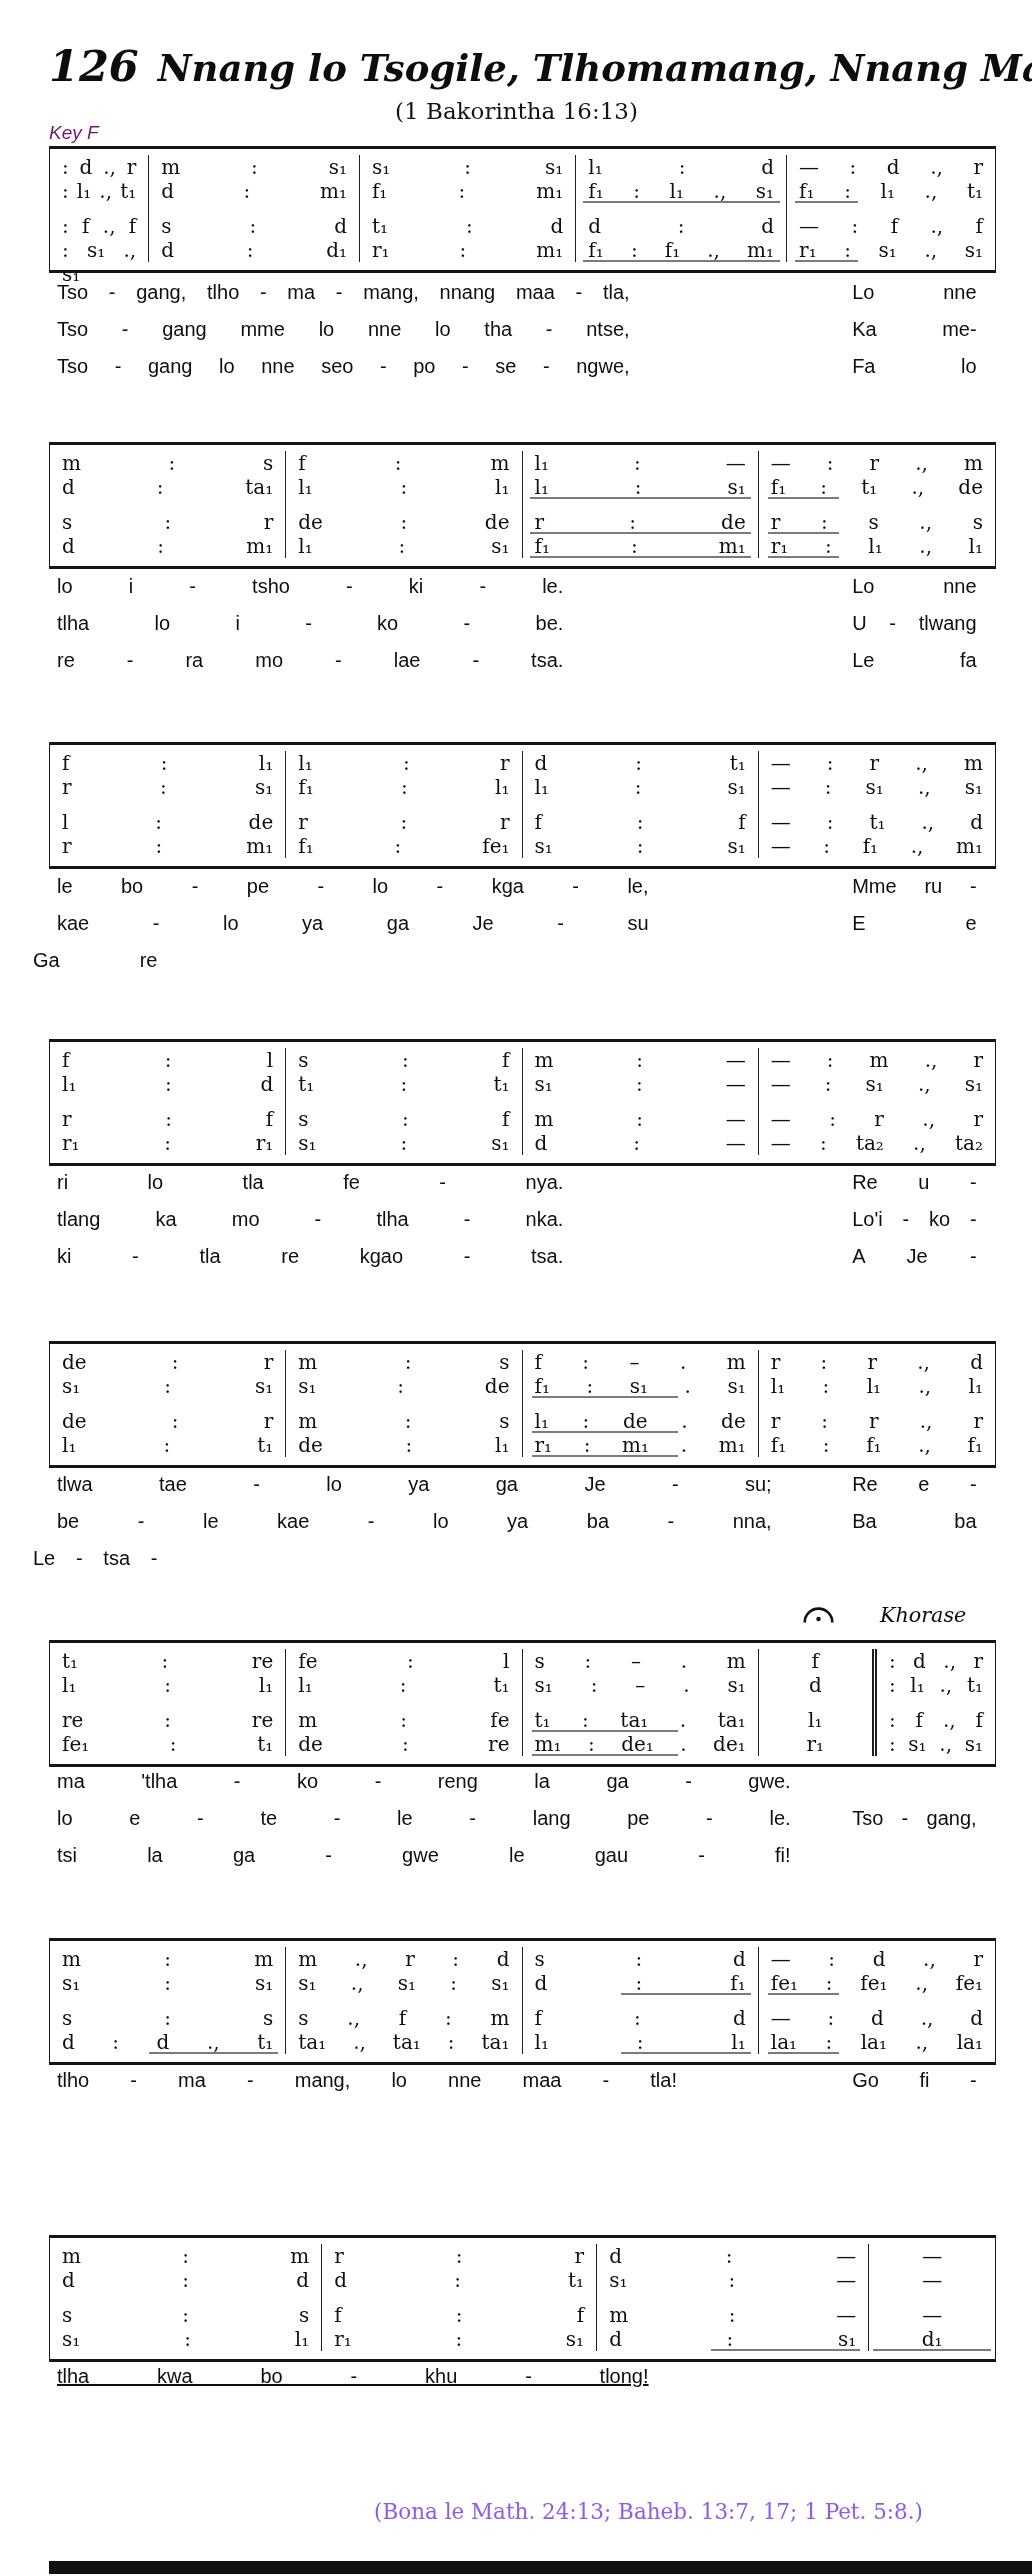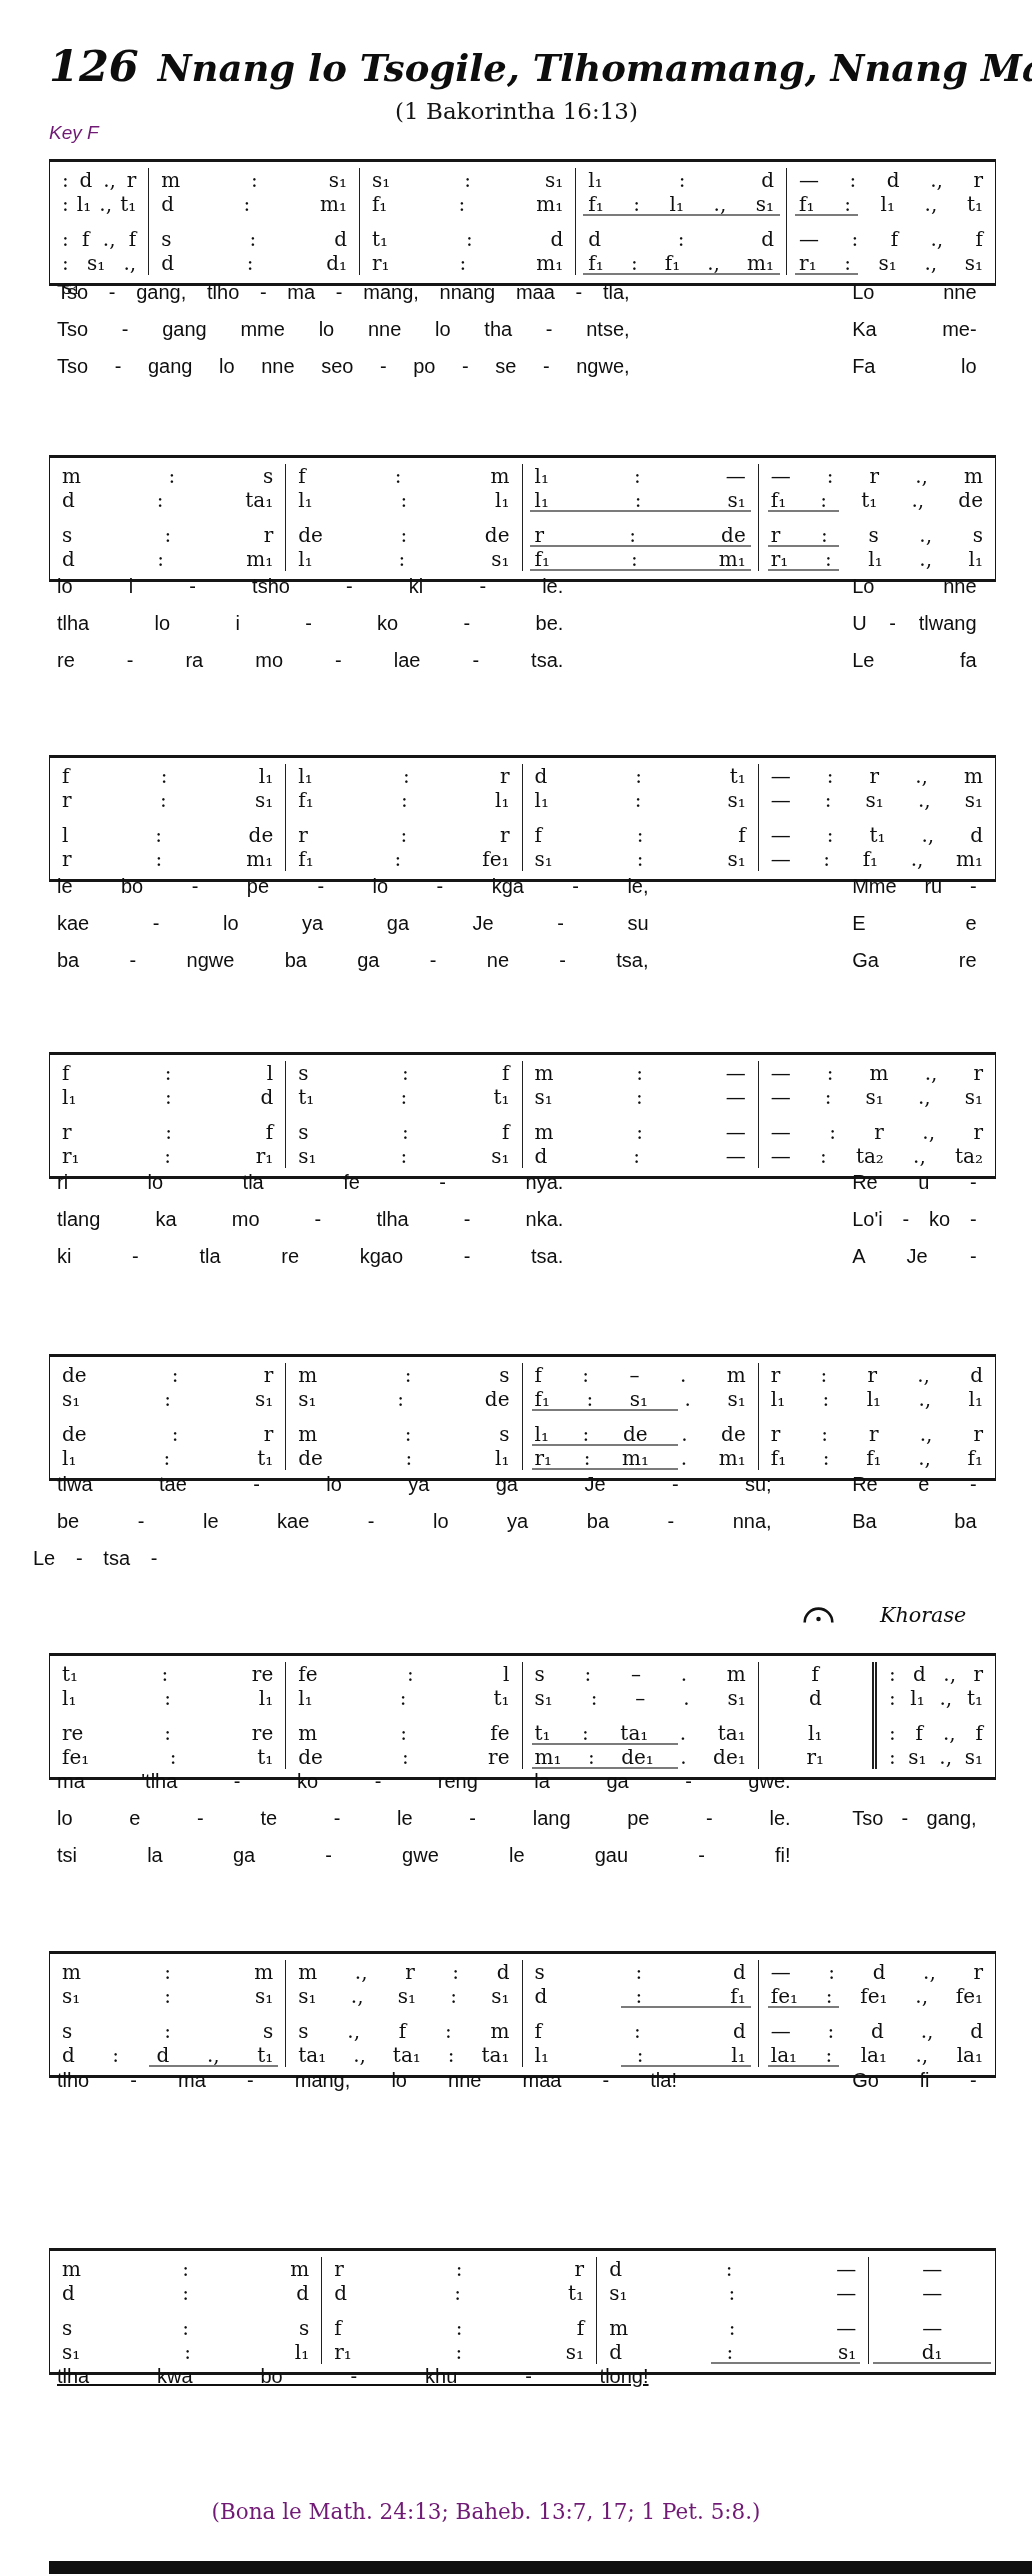--- a/index.html
+++ b/index.html
@@ -10,21 +10,21 @@
   .hdr{position:absolute;top:41px;left:49px;right:34px;display:flex;align-items:baseline;gap:19px;
        font-style:italic;font-weight:bold;color:#0d0d0d;}
   .hnum{font-size:43px;}
   .htitle{font-size:37px;white-space:nowrap;}
   .sub{position:absolute;top:98px;left:0;width:100%;text-align:center;font-size:23px;color:#151515;}
   .key{position:absolute;top:122px;left:49px;font-family:"Liberation Sans",sans-serif;
        font-style:italic;font-size:19px;color:#701a75;}
   
   .score{position:absolute;left:49px;width:947px;box-sizing:border-box;display:flex;
          border:1.7px solid #161616;border-top:3.4px solid #161616;border-bottom:3.4px solid #161616;
-         padding:6px 0 7.7px 0;background:#fff;margin-top:13px;}
+         padding:6px 0 7.7px 0;background:#fff;}
   .mcol{box-sizing:border-box;border-right:1.7px solid #202020;}
   .mcol.last{border-right:none;}
   .mcol.dbl{border-right:5.2px double #202020;}
   .nrow{position:relative;height:24px;line-height:24px;font-family:"DejaVu Serif",serif;
         font-size:20px;color:#101010;text-align:justify;text-align-last:justify;padding:0 12px;}
   .nrow.gap{margin-bottom:11.2px;}
   .nrow.cc{text-align:center;text-align-last:center;}
   .nrow.u::after,.nrow.um::after,.nrow.us::after,.nrow.ur::after{
         content:"";position:absolute;bottom:0;border-top:2.6px double #7b7b7b;}
   .nrow.u::after{left:3%;right:3%;}
@@ -35,21 +35,21 @@
   .lyrics{position:absolute;left:33px;width:947px;}
   .lline{display:flex;justify-content:space-between;height:37px;line-height:37px;
          font-family:"Liberation Sans",sans-serif;font-size:20px;color:#0f0f0f;}
   .ll{display:block;box-sizing:border-box;padding-left:24px;text-align:justify;text-align-last:justify;}
   .lr{display:block;box-sizing:border-box;width:13.5%;padding-right:3.4px;text-align:justify;text-align-last:justify;}
   
   .fermata{position:absolute;top:1606px;left:802px;}
   .chorus{position:absolute;top:1603px;left:880px;font-style:italic;font-size:20.7px;color:#0d0d0d;}
   
   .ref{position:absolute;top:2499px;left:49px;width:947px;box-sizing:border-box;
-       text-align:center;padding-right:73px;font-size:21.5px;color:#701a75;}
+       text-align:right;padding-right:73px;font-size:21.5px;color:#8b5cf6;}
   .ebar{position:absolute;top:2561px;left:49px;right:0;height:13px;background:#101010;}
 </style>
 </head>
 <body>
 
 <div class="page">
 
   <div class="hdr">
     <span class="hnum">126</span>
     <span class="htitle">Nnang lo Tsogile, Tlhomamang, Nnang Maatla</span>
@@ -173,21 +173,20 @@
       <div class="lyrics" style="top: 868px;">
         <div class="lline">
           <span class="ll" style="width: 65%;">le bo - pe - lo - kga - le,</span>
           <span class="lr">Mme ru -</span>
         </div>
         <div class="lline">
           <span class="ll" style="width: 65%;">kae - lo ya ga Je - su</span>
           <span class="lr">E e</span>
         </div>
         <div class="lline">
-          <span class="ll" style="width: 65%;">ba - ngwe ba ga - ne - tsa,</span>
           <span class="lr">Ga re</span>
         </div>
       </div>
       <div class="score" style="top: 1039px;">
         <div class="mcol" style="width: 25%;">
           <div class="nrow">f : l</div>
           <div class="nrow gap">l₁ : d</div>
           <div class="nrow">r : f</div>
           <div class="nrow">r₁ : r₁</div>
         </div>

